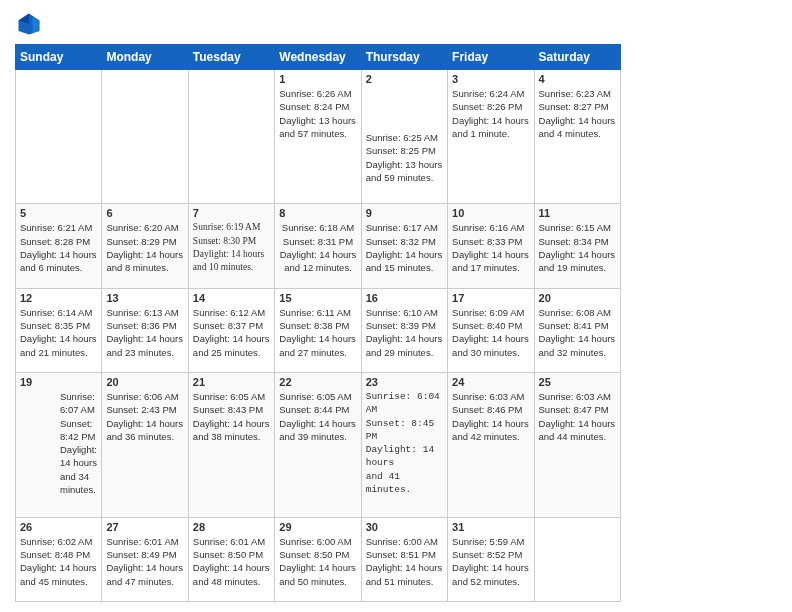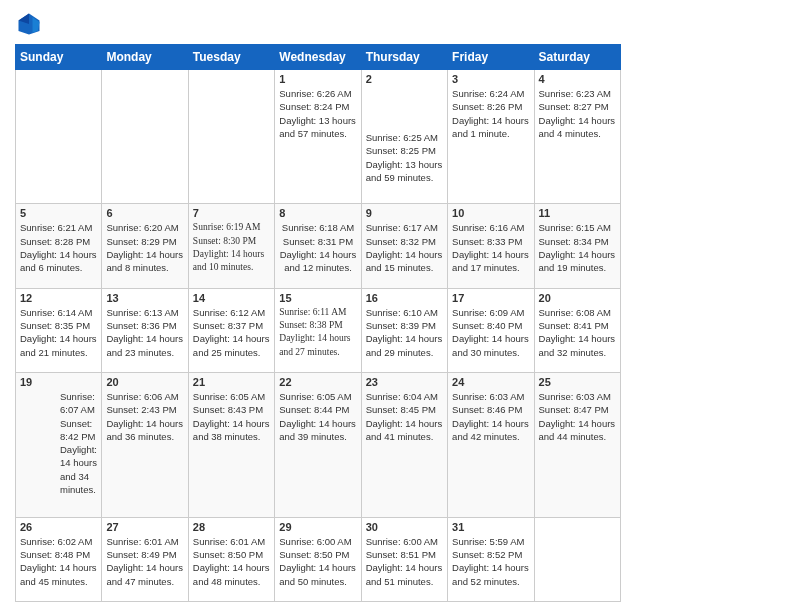--- a/index.html
+++ b/index.html
@@ -226,21 +226,21 @@
           </td>
           <td>
             <div class="day-num">14</div>
             <div class="cell-info" style="white-space: pre-line;">Sunrise: 6:12 AM
 Sunset: 8:37 PM
 Daylight: 14 hours
 and 25 minutes.</div>
           </td>
           <td>
             <div class="day-num">15</div>
-            <div class="cell-info" style="white-space: pre-line; font-family: Liberation Serif, serif;">Sunrise: 6:11 AM
+            <div class="cell-info" style="white-space: pre-line;">Sunrise: 6:11 AM
 Sunset: 8:38 PM
 Daylight: 14 hours
 and 27 minutes.</div>
           </td>
           <td>
             <div class="day-num">16</div>
             <div class="cell-info" style="white-space: pre-line;">Sunrise: 6:10 AM
 Sunset: 8:39 PM
 Daylight: 14 hours
 and 29 minutes.</div>
@@ -284,21 +284,21 @@
           </td>
           <td>
             <div class="day-num">22</div>
             <div class="cell-info" style="white-space: pre-line;">Sunrise: 6:05 AM
 Sunset: 8:44 PM
 Daylight: 14 hours
 and 39 minutes.</div>
           </td>
           <td>
             <div class="day-num">23</div>
-            <div class="cell-info" style="white-space: pre-line;">Sunrise: 6:04 AM
+            <div class="cell-info" style="white-space: pre-line; font-family: Liberation Mono, monospace;">Sunrise: 6:04 AM
 Sunset: 8:45 PM
 Daylight: 14 hours
 and 41 minutes.</div>
           </td>
           <td>
             <div class="day-num">24</div>
             <div class="cell-info" style="white-space: pre-line;">Sunrise: 6:03 AM
 Sunset: 8:46 PM
 Daylight: 14 hours
 and 42 minutes.</div>

